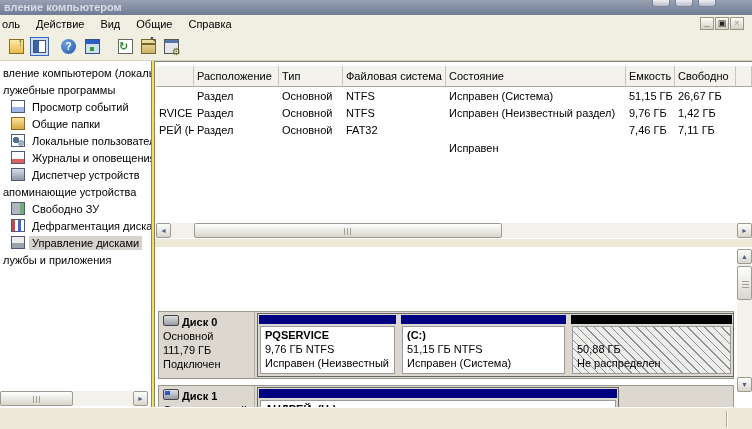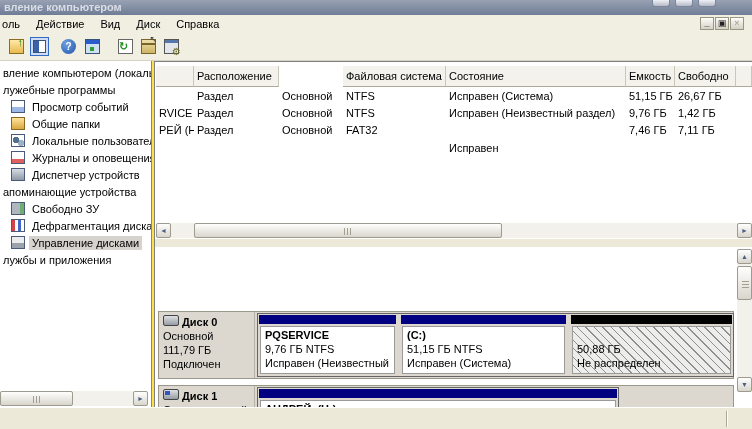--- a/index.html
+++ b/index.html
@@ -126,21 +126,21 @@
     <div class="title-text">вление компьютером</div>
     <div class="capbtn" style="left:652px"></div>
     <div class="capbtn" style="left:675px"></div>
     <div class="capbtn" style="left:698px"></div>
   </div>
 
   <div class="menubar">
     <div class="menu-item">оль</div>
     <div class="menu-item">Действие</div>
     <div class="menu-item">Вид</div>
-    <div class="menu-item">Диск</div>
+    <div class="menu-item">Общие</div>
     <div class="menu-item">Справка</div>
     <div class="mdibtn" style="left:700px">_</div>
     <div class="mdibtn" style="left:715px">▣</div>
     <div class="mdibtn disabled" style="left:730px">×</div>
   </div>
 
   <div class="toolbar">
     <div class="tbi" style="left:7px">
       <div class="box i-folderup">
           <span class="ar">↑</span>
@@ -233,20 +233,23 @@
     </div>
   </div>
 
   <div class="rightpanel">
 
     <div class="lheader" style="left:1px;width:38px">
         <span></span>
       </div>
     <div class="lheader" style="left:39px;width:85px">
         <span>Расположение</span>
+      </div>
+    <div class="lheader" style="left:124px;width:64px">
+        <span>Тип</span>
       </div>
     <div class="lheader" style="left:188px;width:103px">
         <span>Файловая система</span>
       </div>
     <div class="lheader" style="left:291px;width:180px">
         <span>Состояние</span>
       </div>
     <div class="lheader" style="left:471px;width:49px">
         <span>Емкость</span>
       </div>

